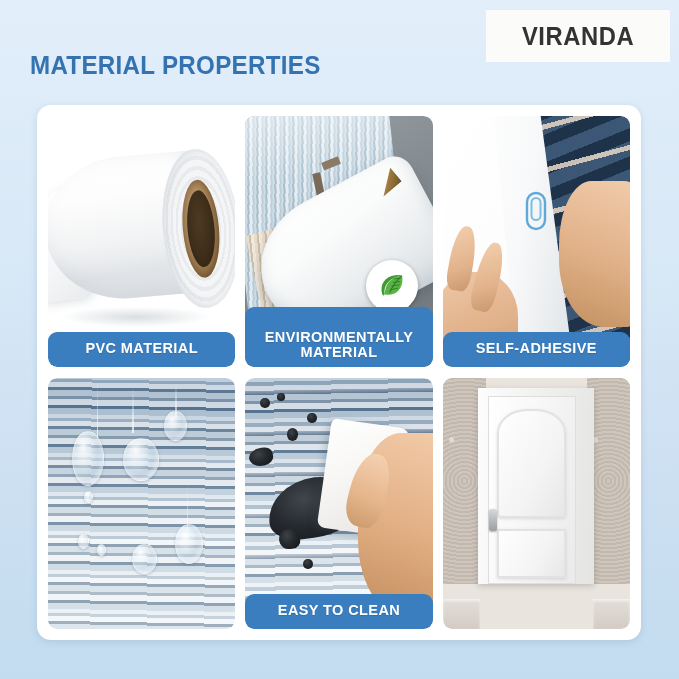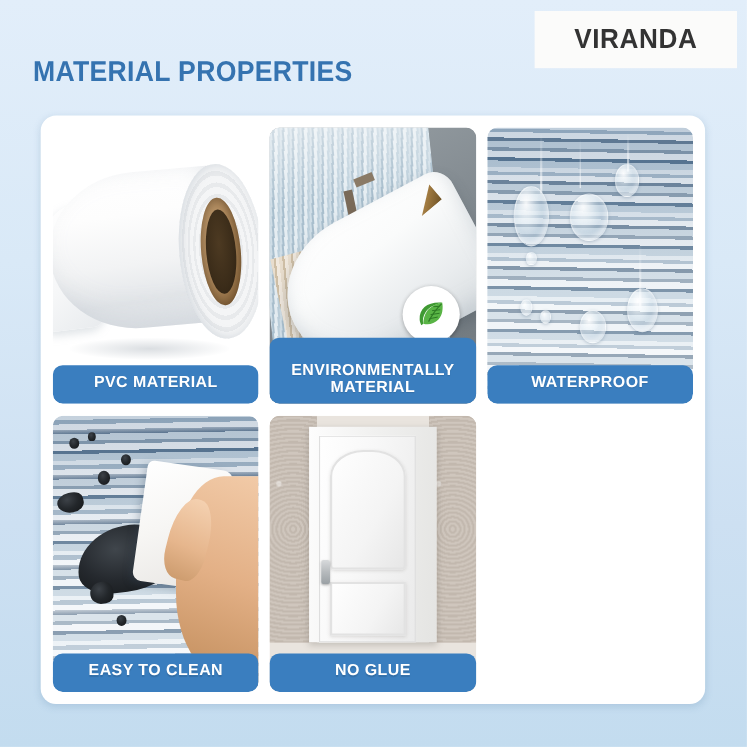--- a/index.html
+++ b/index.html
@@ -525,37 +525,52 @@
             <path d="M24.5 9.5 19 9.8M25.2 12.6 17.8 13.4M24.6 15.8 16.4 17M23 19.2 15.3 20.8" stroke="#2d7a24" stroke-width="0.9" fill="none"></path>
           </svg>
         </div>
       </div>
       <div class="card-label two-line">
         <div>ENVIRONMENTALLY</div>
         <div>MATERIAL</div>
       </div>
     </div>
 
+    <div class="card">
+      <div class="card-media m-adh">
+        <div class="adh-marble"></div>
+        <div class="adh-sheet"></div>
+        <div class="adh-peel"></div>
+        <svg class="adh-clip" viewBox="0 0 22 40">
+          <rect x="2" y="2" width="18" height="36" rx="9" fill="none" stroke="#5fa8d8" stroke-width="2.4"></rect>
+          <rect x="6.5" y="7" width="9" height="22" rx="4.5" fill="none" stroke="#7dbce4" stroke-width="2"></rect>
+        </svg>
+        <div class="adh-hand-l"></div>
+        <div class="adh-finger" style="left:4%;bottom:30%;width:13%;height:26%;transform:rotate(10deg);"></div>
+        <div class="adh-finger" style="left:18%;bottom:22%;width:13%;height:28%;transform:rotate(14deg);"></div>
+        <div class="adh-hand-r"></div>
+      </div>
+      <div class="card-label">SELF-ADHESIVE</div>
+    </div>
 
     <div class="card">
       <div class="card-media m-water">
         <div class="trail" style="left:26%;top:2%;height:22%;"></div>
         <div class="trail" style="left:45%;top:4%;height:18%;"></div>
         <div class="trail" style="left:68%;top:2%;height:14%;"></div>
         <div class="trail" style="left:74%;top:42%;height:24%;"></div>
         <div class="drop" style="left:13%;top:21%;width:17%;height:22%;"></div>
         <div class="drop" style="left:40%;top:24%;width:19%;height:17%;"></div>
         <div class="drop" style="left:62%;top:13%;width:12%;height:12%;"></div>
         <div class="drop" style="left:68%;top:58%;width:15%;height:16%;"></div>
         <div class="drop" style="left:45%;top:66%;width:13%;height:12%;"></div>
         <div class="drop" style="left:16%;top:62%;width:6%;height:6%;"></div>
         <div class="drop" style="left:26%;top:66%;width:5%;height:5%;"></div>
         <div class="drop" style="left:19%;top:45%;width:5%;height:5%;"></div>
       </div>
-      <div class="card-label">WATERPROOF</div>
     </div>
 
     <div class="card">
       <div class="card-media m-clean">
         <div class="ink-big"></div>
         <div class="ink" style="left:8%;top:8%;width:5%;height:4%;border-radius:50%;"></div>
         <div class="ink" style="left:17%;top:6%;width:4%;height:3%;border-radius:50%;"></div>
         <div class="ink" style="left:33%;top:14%;width:5%;height:4%;border-radius:50%;"></div>
         <div class="ink" style="left:22%;top:20%;width:6%;height:5%;border-radius:50%;"></div>
         <div class="ink" style="left:48%;top:20%;width:6%;height:5%;border-radius:50%;"></div>
@@ -576,17 +591,16 @@
         <div class="door-frame">
           <div class="door-leaf">
             <div class="door-panel-top"></div>
             <div class="door-panel-bot"></div>
             <div class="door-handle"></div>
           </div>
         </div>
         <div class="door-floor-l"></div>
         <div class="door-floor-r"></div>
       </div>
-      <div class="card-label">NO GLUE</div>
     </div>
 
   </div>
 </div>
 
 </body></html>

